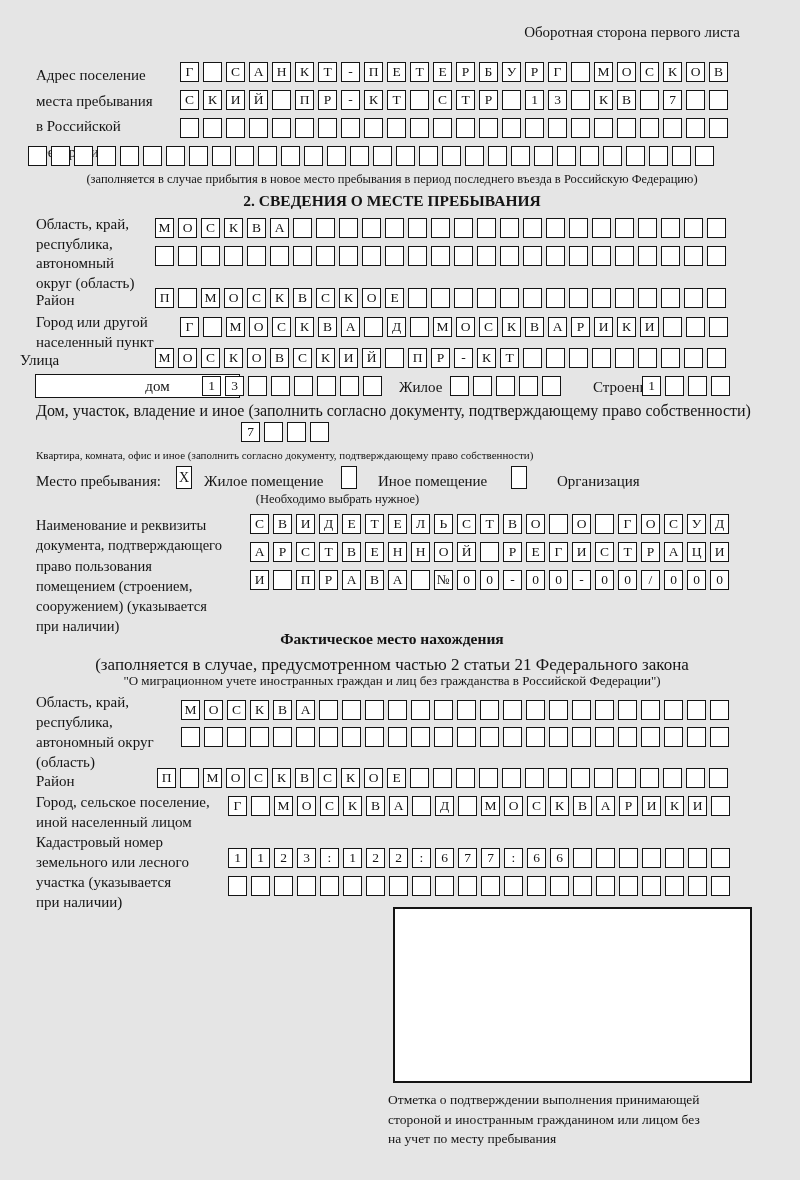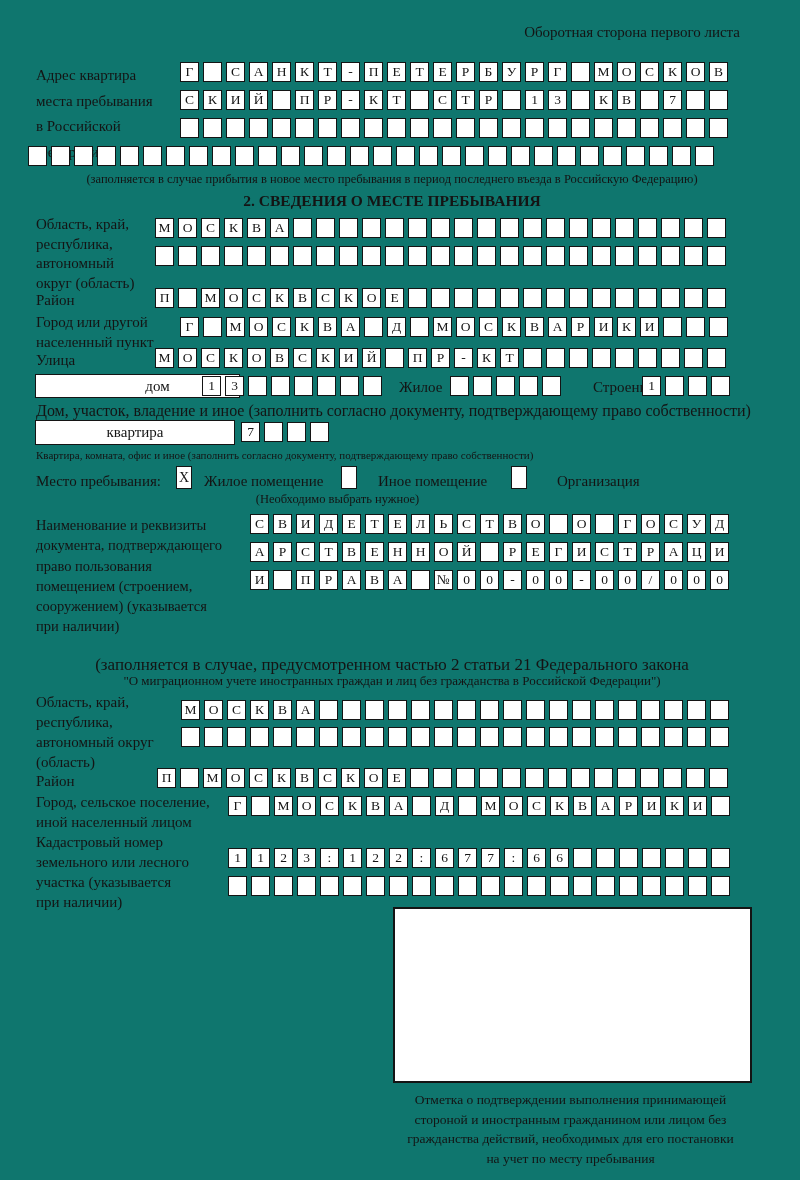--- a/index.html
+++ b/index.html
@@ -1,17 +1,17 @@
 <!DOCTYPE html>
 <html><head>
 <meta charset="utf-8">
 <style>
   html,body{margin:0;padding:0;background:#ffffff;}
   .page{
-    position:relative;width:800px;height:1180px;background:#0f766e;
+    position:relative;width:800px;height:1180px;background:#e5e5e5;
     font-family:"Liberation Serif","DejaVu Serif",serif;color:#141414;overflow:hidden;
   }
   .lbl{position:absolute;font-size:15px;line-height:20px;white-space:nowrap;}
   .note{position:absolute;font-size:12.5px;white-space:nowrap;}
   .center{left:0;right:16px;text-align:center;white-space:nowrap;}
   .title{position:absolute;font-weight:bold;font-size:15.5px;}
   .cells{position:absolute;display:flex;gap:4px;}
   .cell{
     width:17px;height:18px;border:1.6px solid #141414;flex:0 0 auto;
     display:flex;align-items:center;justify-content:center;
@@ -19,31 +19,31 @@
   }
   .widebox{
     position:absolute;border:1.6px solid #141414;background:#fff;
     display:flex;align-items:center;justify-content:center;font-size:15px;
   }
   .chk{
     position:absolute;width:14px;height:21px;border:1.6px solid #141414;background:#fff;
     display:flex;align-items:center;justify-content:center;font-size:14px;
   }
   .bigbox{position:absolute;border:2px solid #141414;background:#fff;}
-  .cap{position:absolute;text-align:center;font-size:13.5px;line-height:19.5px;white-space:normal;}
+  .cap{position:absolute;text-align:left;font-size:13.5px;line-height:19.5px;white-space:normal;}
 </style>
 </head>
 <body>
 
 <div class="page">
 
   <div class="lbl" style="top:22px;right:60px;">Оборотная сторона первого листа</div>
 
   <div class="lbl" style="left:36px;top:63px;line-height:25.5px;">
-      <div>Адрес квартира</div>
+      <div>Адрес поселение</div>
       <div>места пребывания</div>
       <div>в Российской</div>
       <div>Федерации</div>
     </div>
   <div class="cells" style="left:180px;top:62px;">
       <span class="cell">Г</span>
       <span class="cell"></span>
       <span class="cell">С</span>
       <span class="cell">А</span>
       <span class="cell">Н</span>
@@ -269,21 +269,21 @@
       <span class="cell">А</span>
       <span class="cell">Р</span>
       <span class="cell">И</span>
       <span class="cell">К</span>
       <span class="cell">И</span>
       <span class="cell"></span>
       <span class="cell"></span>
       <span class="cell"></span>
     </div>
 
-  <div class="lbl" style="left:36px;top:350px;text-align:center;">Улица</div>
+  <div class="lbl" style="left:20px;top:350px;text-align:center;">Улица</div>
   <div class="cells" style="left:155px;top:348px;">
       <span class="cell">М</span>
       <span class="cell">О</span>
       <span class="cell">С</span>
       <span class="cell">К</span>
       <span class="cell">О</span>
       <span class="cell">В</span>
       <span class="cell">С</span>
       <span class="cell">К</span>
       <span class="cell">И</span>
@@ -326,21 +326,20 @@
     </div>
   <div class="lbl" style="left:574px;top:377px;margin-left:19px;">Строение</div>
   <div class="cells" style="left:642px;top:376px;">
       <span class="cell">1</span>
       <span class="cell"></span>
       <span class="cell"></span>
       <span class="cell"></span>
     </div>
   <div class="note" style="left:36px;top:402px;font-size:16px;">Дом, участок, владение и иное (заполнить согласно документу, подтверждающему право собственности)</div>
 
-  <div class="widebox" style="left:35px;top:420px;width:198px;height:23px;">квартира</div>
   <div class="cells" style="left:241px;top:422px;">
       <span class="cell">7</span>
       <span class="cell"></span>
       <span class="cell"></span>
       <span class="cell"></span>
     </div>
   <div class="note" style="left:36px;top:449px;font-size:11px;">Квартира, комната, офис и иное (заполнить согласно документу, подтверждающему право собственности)</div>
 
   <div class="lbl" style="left:36px;top:471px;">Место пребывания:</div>
   <div class="chk" style="left:176px;top:466px;">X</div>
@@ -422,20 +421,21 @@
       <span class="cell">0</span>
       <span class="cell">-</span>
       <span class="cell">0</span>
       <span class="cell">0</span>
       <span class="cell">/</span>
       <span class="cell">0</span>
       <span class="cell">0</span>
       <span class="cell">0</span>
     </div>
 
+  <div class="title center" style="top:630px;">Фактическое место нахождения</div>
   <div class="note center" style="top:655px;font-size:17px;">(заполняется в случае, предусмотренном частью 2 статьи 21 Федерального закона</div>
   <div class="note center" style="top:673px;font-size:13px;">"О миграционном учете иностранных граждан и лиц без гражданства в Российской Федерации")</div>
 
   <div class="lbl" style="left:36px;top:692px;">
       <div>Область, край,</div>
       <div>республика,</div>
       <div>автономный округ</div>
       <div>(область)</div>
     </div>
   <div class="cells" style="left:181px;top:700px;">
@@ -601,17 +601,16 @@
       <span class="cell"></span>
       <span class="cell"></span>
       <span class="cell"></span>
       <span class="cell"></span>
     </div>
 
   <div class="bigbox" style="left:393px;top:907px;width:355px;height:172px;"></div>
   <div class="cap" style="left:388px;top:1090px;width:365px;">
       <div>Отметка о подтверждении выполнения принимающей</div>
       <div>стороной и иностранным гражданином или лицом без</div>
-      <div>гражданства действий, необходимых для его постановки</div>
       <div>на учет по месту пребывания</div>
     </div>
 
 </div>
 
 </body></html>

